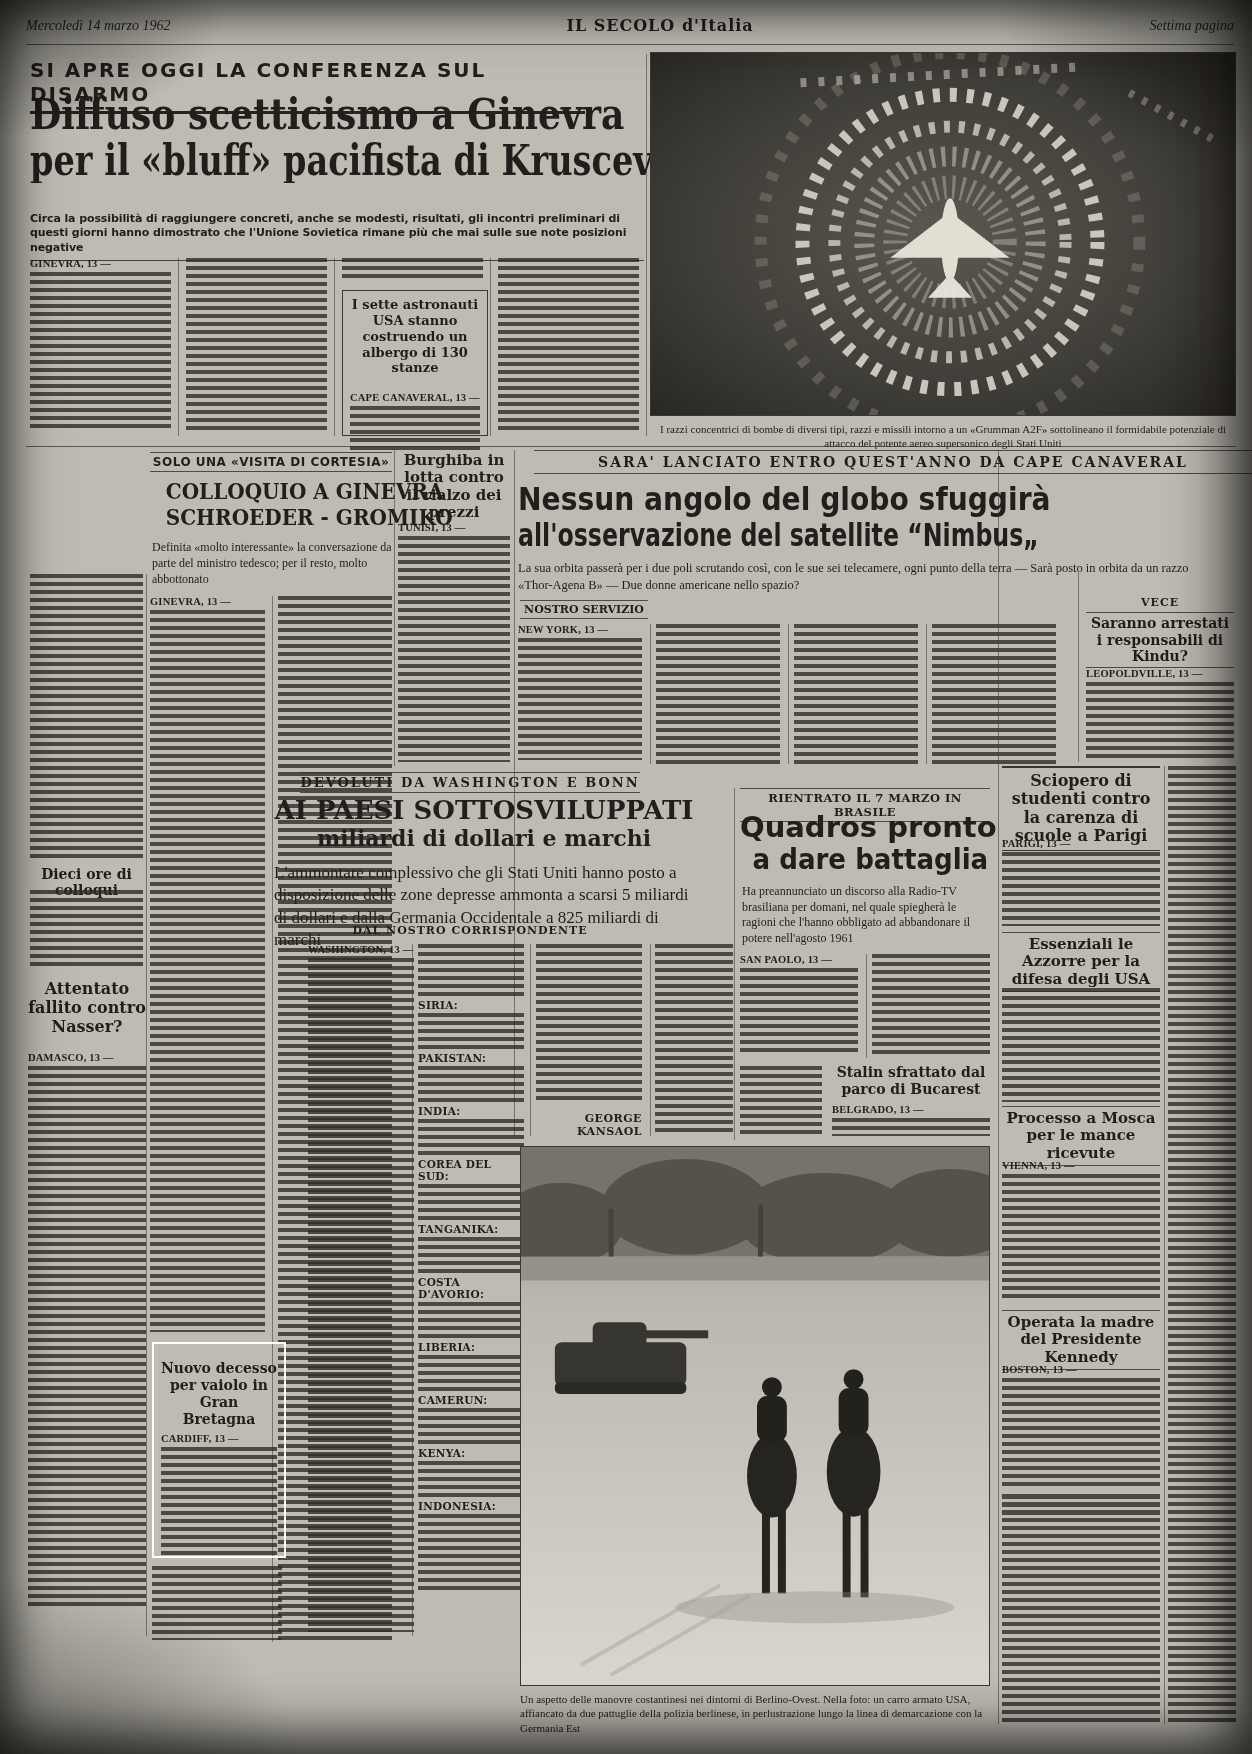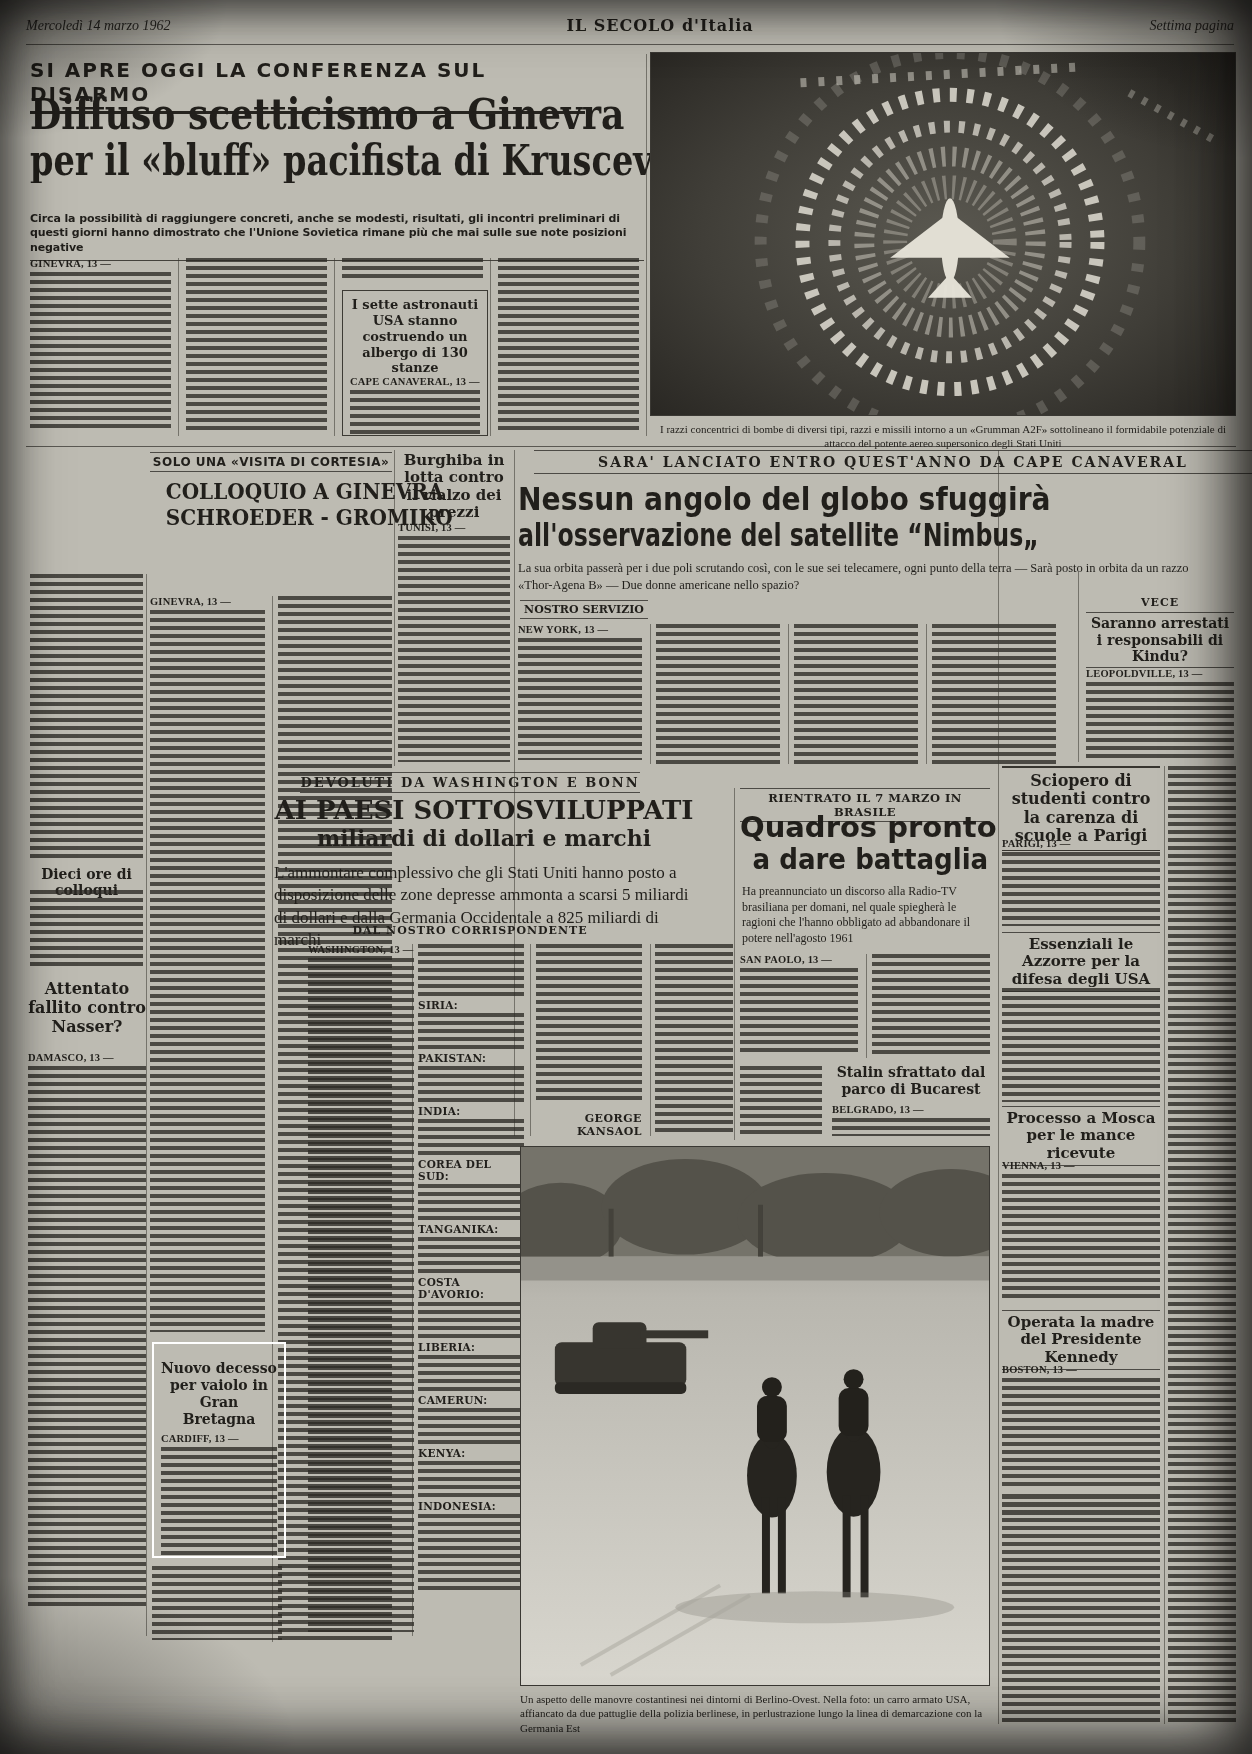--- a/index.html
+++ b/index.html
@@ -58,21 +58,21 @@
   <div class="abs greek" style="left:186px;top:258px;width:141px;height:176px"></div>
   <div class="abs greek" style="left:342px;top:258px;width:141px;height:24px"></div>
   <div class="abs greek" style="left:498px;top:258px;width:141px;height:176px"></div>
   <div class="vr" style="left:178px;top:258px;height:178px"></div>
   <div class="vr" style="left:334px;top:258px;height:178px"></div>
   <div class="vr" style="left:490px;top:258px;height:178px"></div>
   <div class="vr" style="left:646px;top:54px;height:382px"></div>
 
   <div class="abs boxed" style="left:342px;top:290px;width:146px;height:146px">
     <div class="serifh ctr" style="font-size:13px;line-height:1.22">I sette astronauti USA stanno costruendo un albergo di 130 stanze</div>
-    <div class="dl" style="margin-top:0">CAPE CANAVERAL, 13 —</div>
+    <div class="dl" style="margin-top:16px">CAPE CANAVERAL, 13 —</div>
     <div class="greek fill" style="height:44px"></div>
   </div>
 
   <div class="abs photo" style="left:650px;top:52px;width:586px;height:364px">
     <svg viewBox="0 0 586 364" preserveAspectRatio="none">
       <defs>
         <radialGradient id="mg" cx="50%" cy="50%" r="75%">
           <stop offset="0%" stop-color="#5a5850"></stop>
           <stop offset="55%" stop-color="#403e38"></stop>
           <stop offset="100%" stop-color="#262420"></stop>
@@ -95,20 +95,21 @@
   </div>
   <div class="abs caption ctr" style="left:650px;top:422px;width:586px">I razzi concentrici di bombe di diversi tipi, razzi e missili intorno a un «Grumman A2F» sottolineano il formidabile potenziale di attacco del potente aereo supersonico degli Stati Uniti</div>
 
   <div class="hr" style="left:26px;top:446px;width:1210px"></div>
 
   <div class="abs sansh ctr rule-tb" style="left:150px;top:452px;width:242px;font-size:12px;letter-spacing:.5px;padding:2px 0">SOLO UNA «VISITA DI CORTESIA»</div>
   <div class="abs ctr" style="left:150px;top:478px;width:242px">
     <div class="serifh nowrap" style="font-size:23px;line-height:1.14;transform:scaleX(.87);transform-origin:50% 50%">COLLOQUIO A GINEVRA</div>
     <div class="serifh nowrap" style="font-size:23px;line-height:1.14;transform:scaleX(.87);transform-origin:50% 50%">SCHROEDER - GROMIKO</div>
   </div>
+  <div class="abs" style="left:152px;top:540px;width:240px;font-size:12px;line-height:1.32">Definita «molto interessante» la conversazione da parte del ministro tedesco; per il resto, molto abbottonato</div>
   <div class="abs" style="left:150px;top:596px;width:115px;height:740px">
     <div class="dl">GINEVRA, 13 —</div>
     <div class="greek fill" style="height:722px"></div>
   </div>
   <div class="abs greek" style="left:278px;top:596px;width:114px;height:1046px"></div>
   <div class="vr" style="left:272px;top:596px;height:1046px"></div>
   <div class="abs greek" style="left:152px;top:1566px;width:130px;height:74px"></div>
 
   <div class="abs greek" style="left:30px;top:574px;width:113px;height:288px"></div>
   <div class="abs serifh ctr" style="left:30px;top:866px;width:113px;font-size:14px">Dieci ore di colloqui</div>

